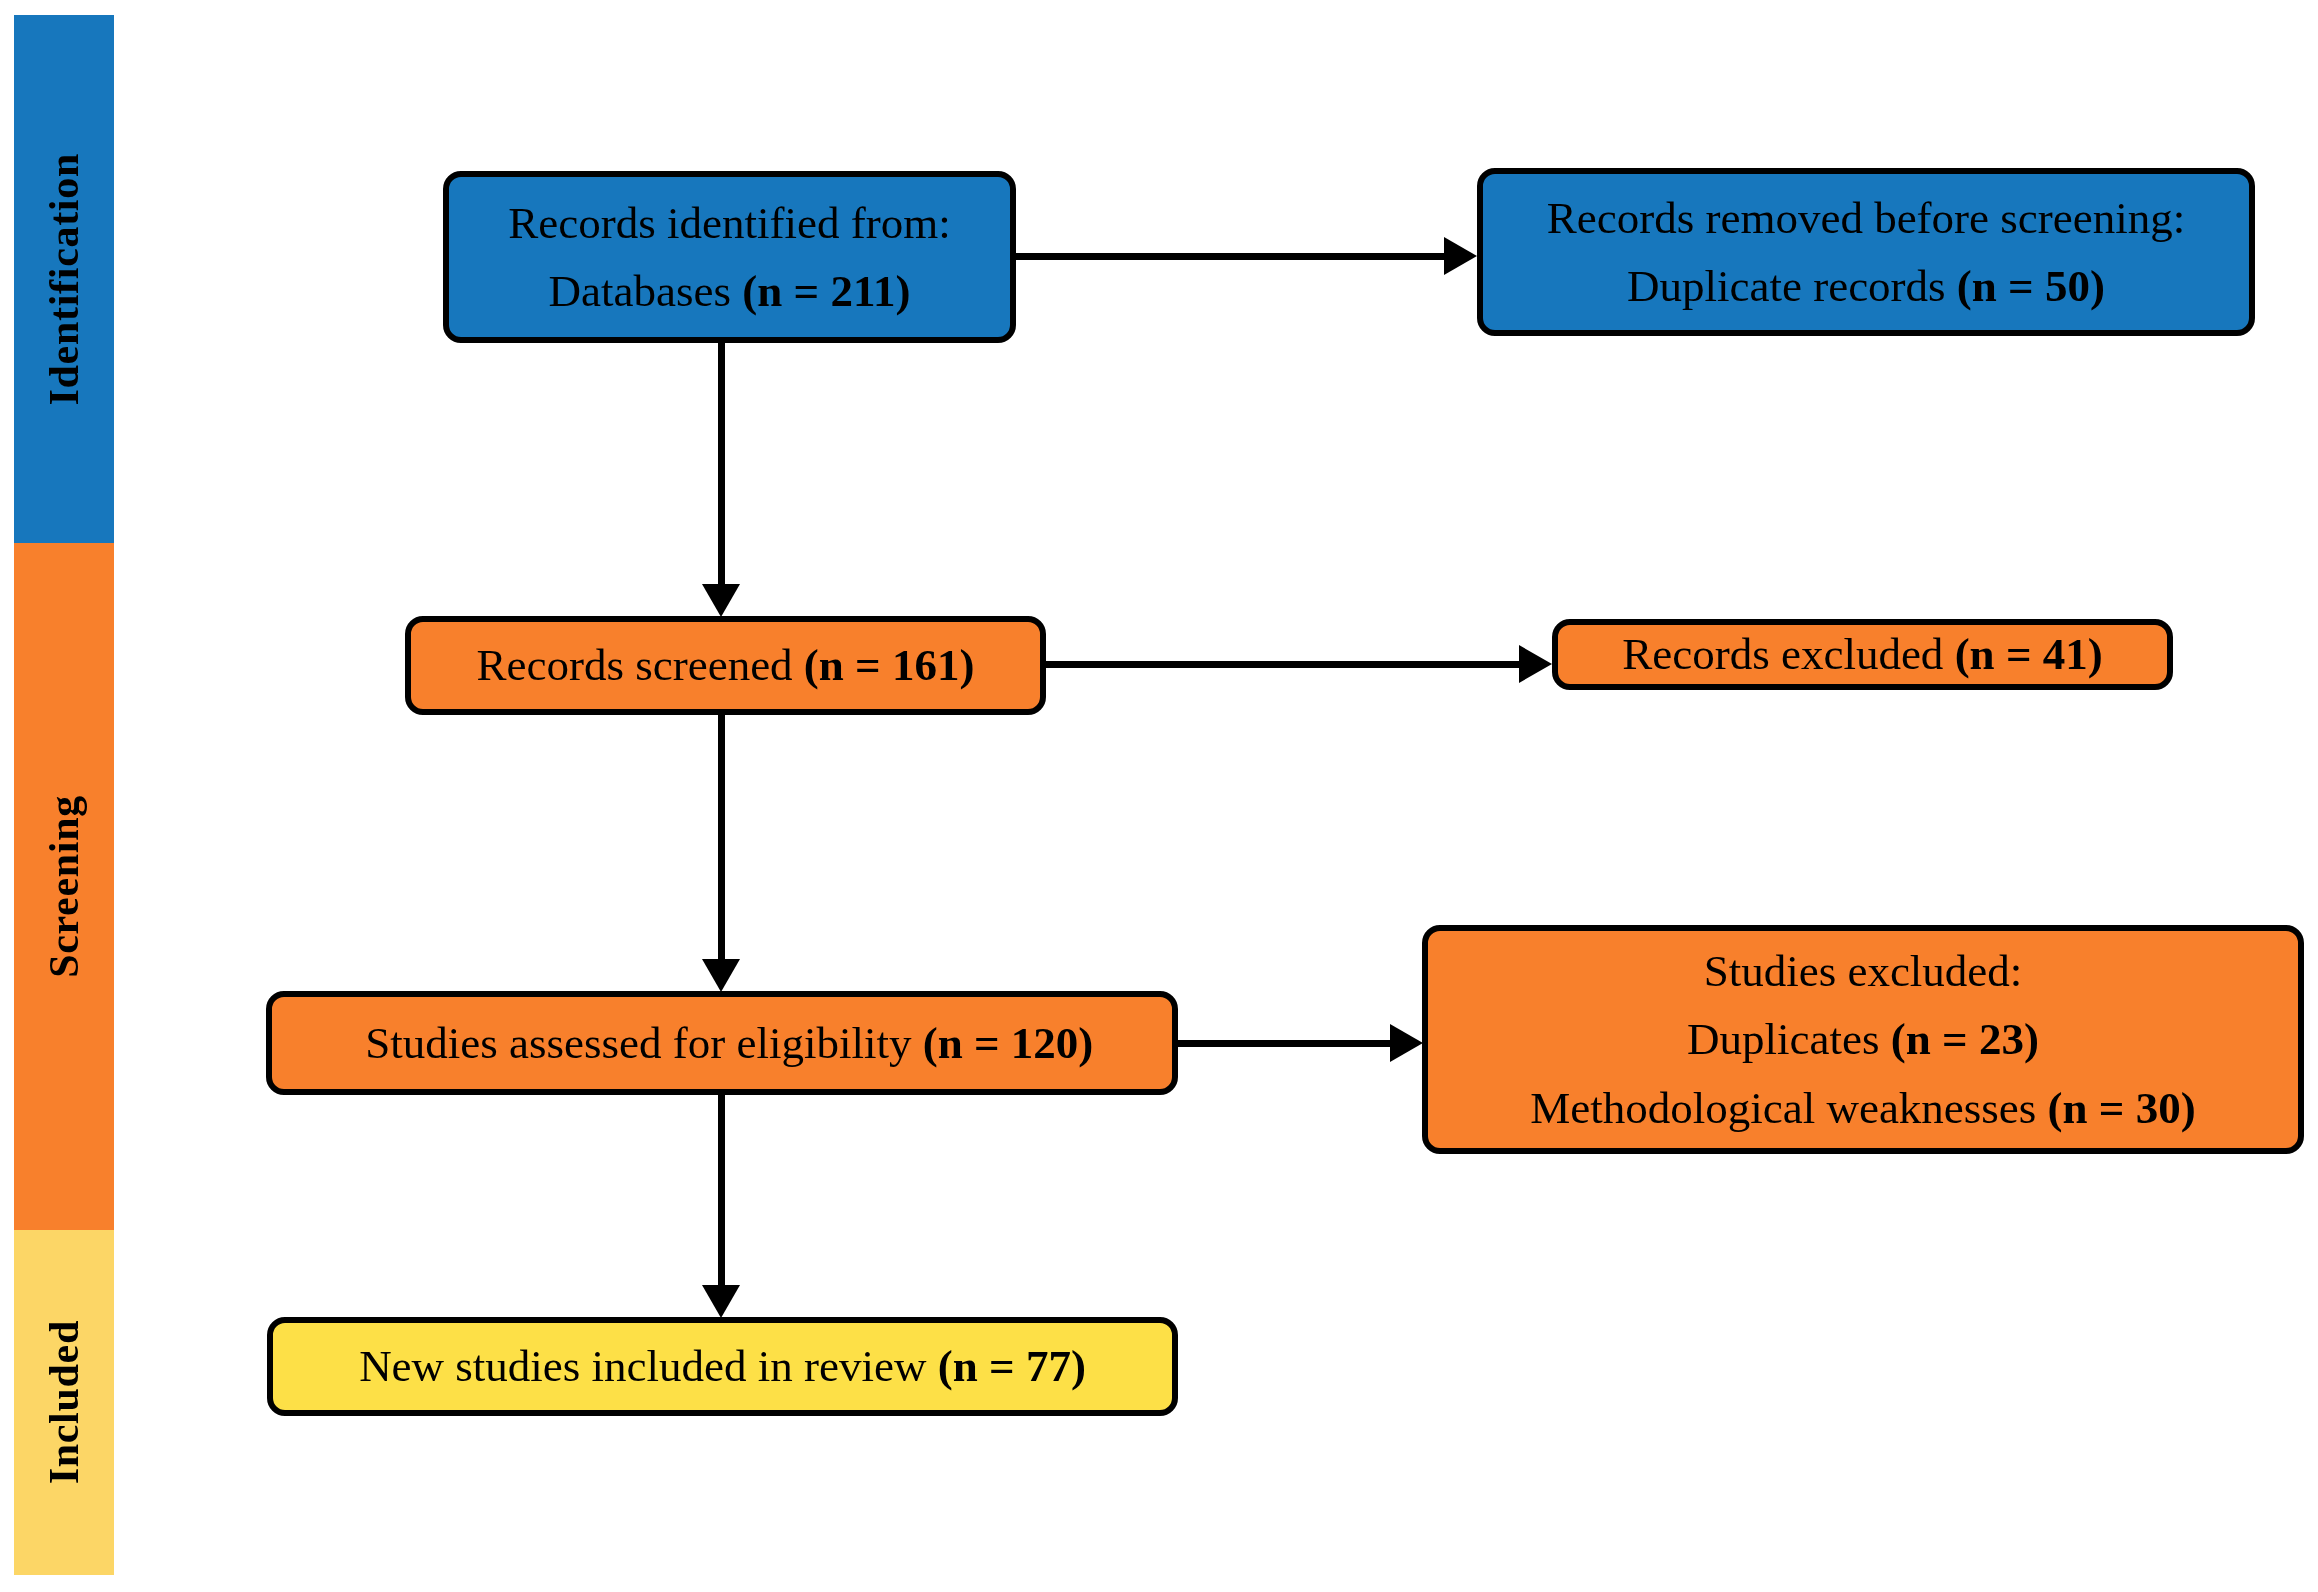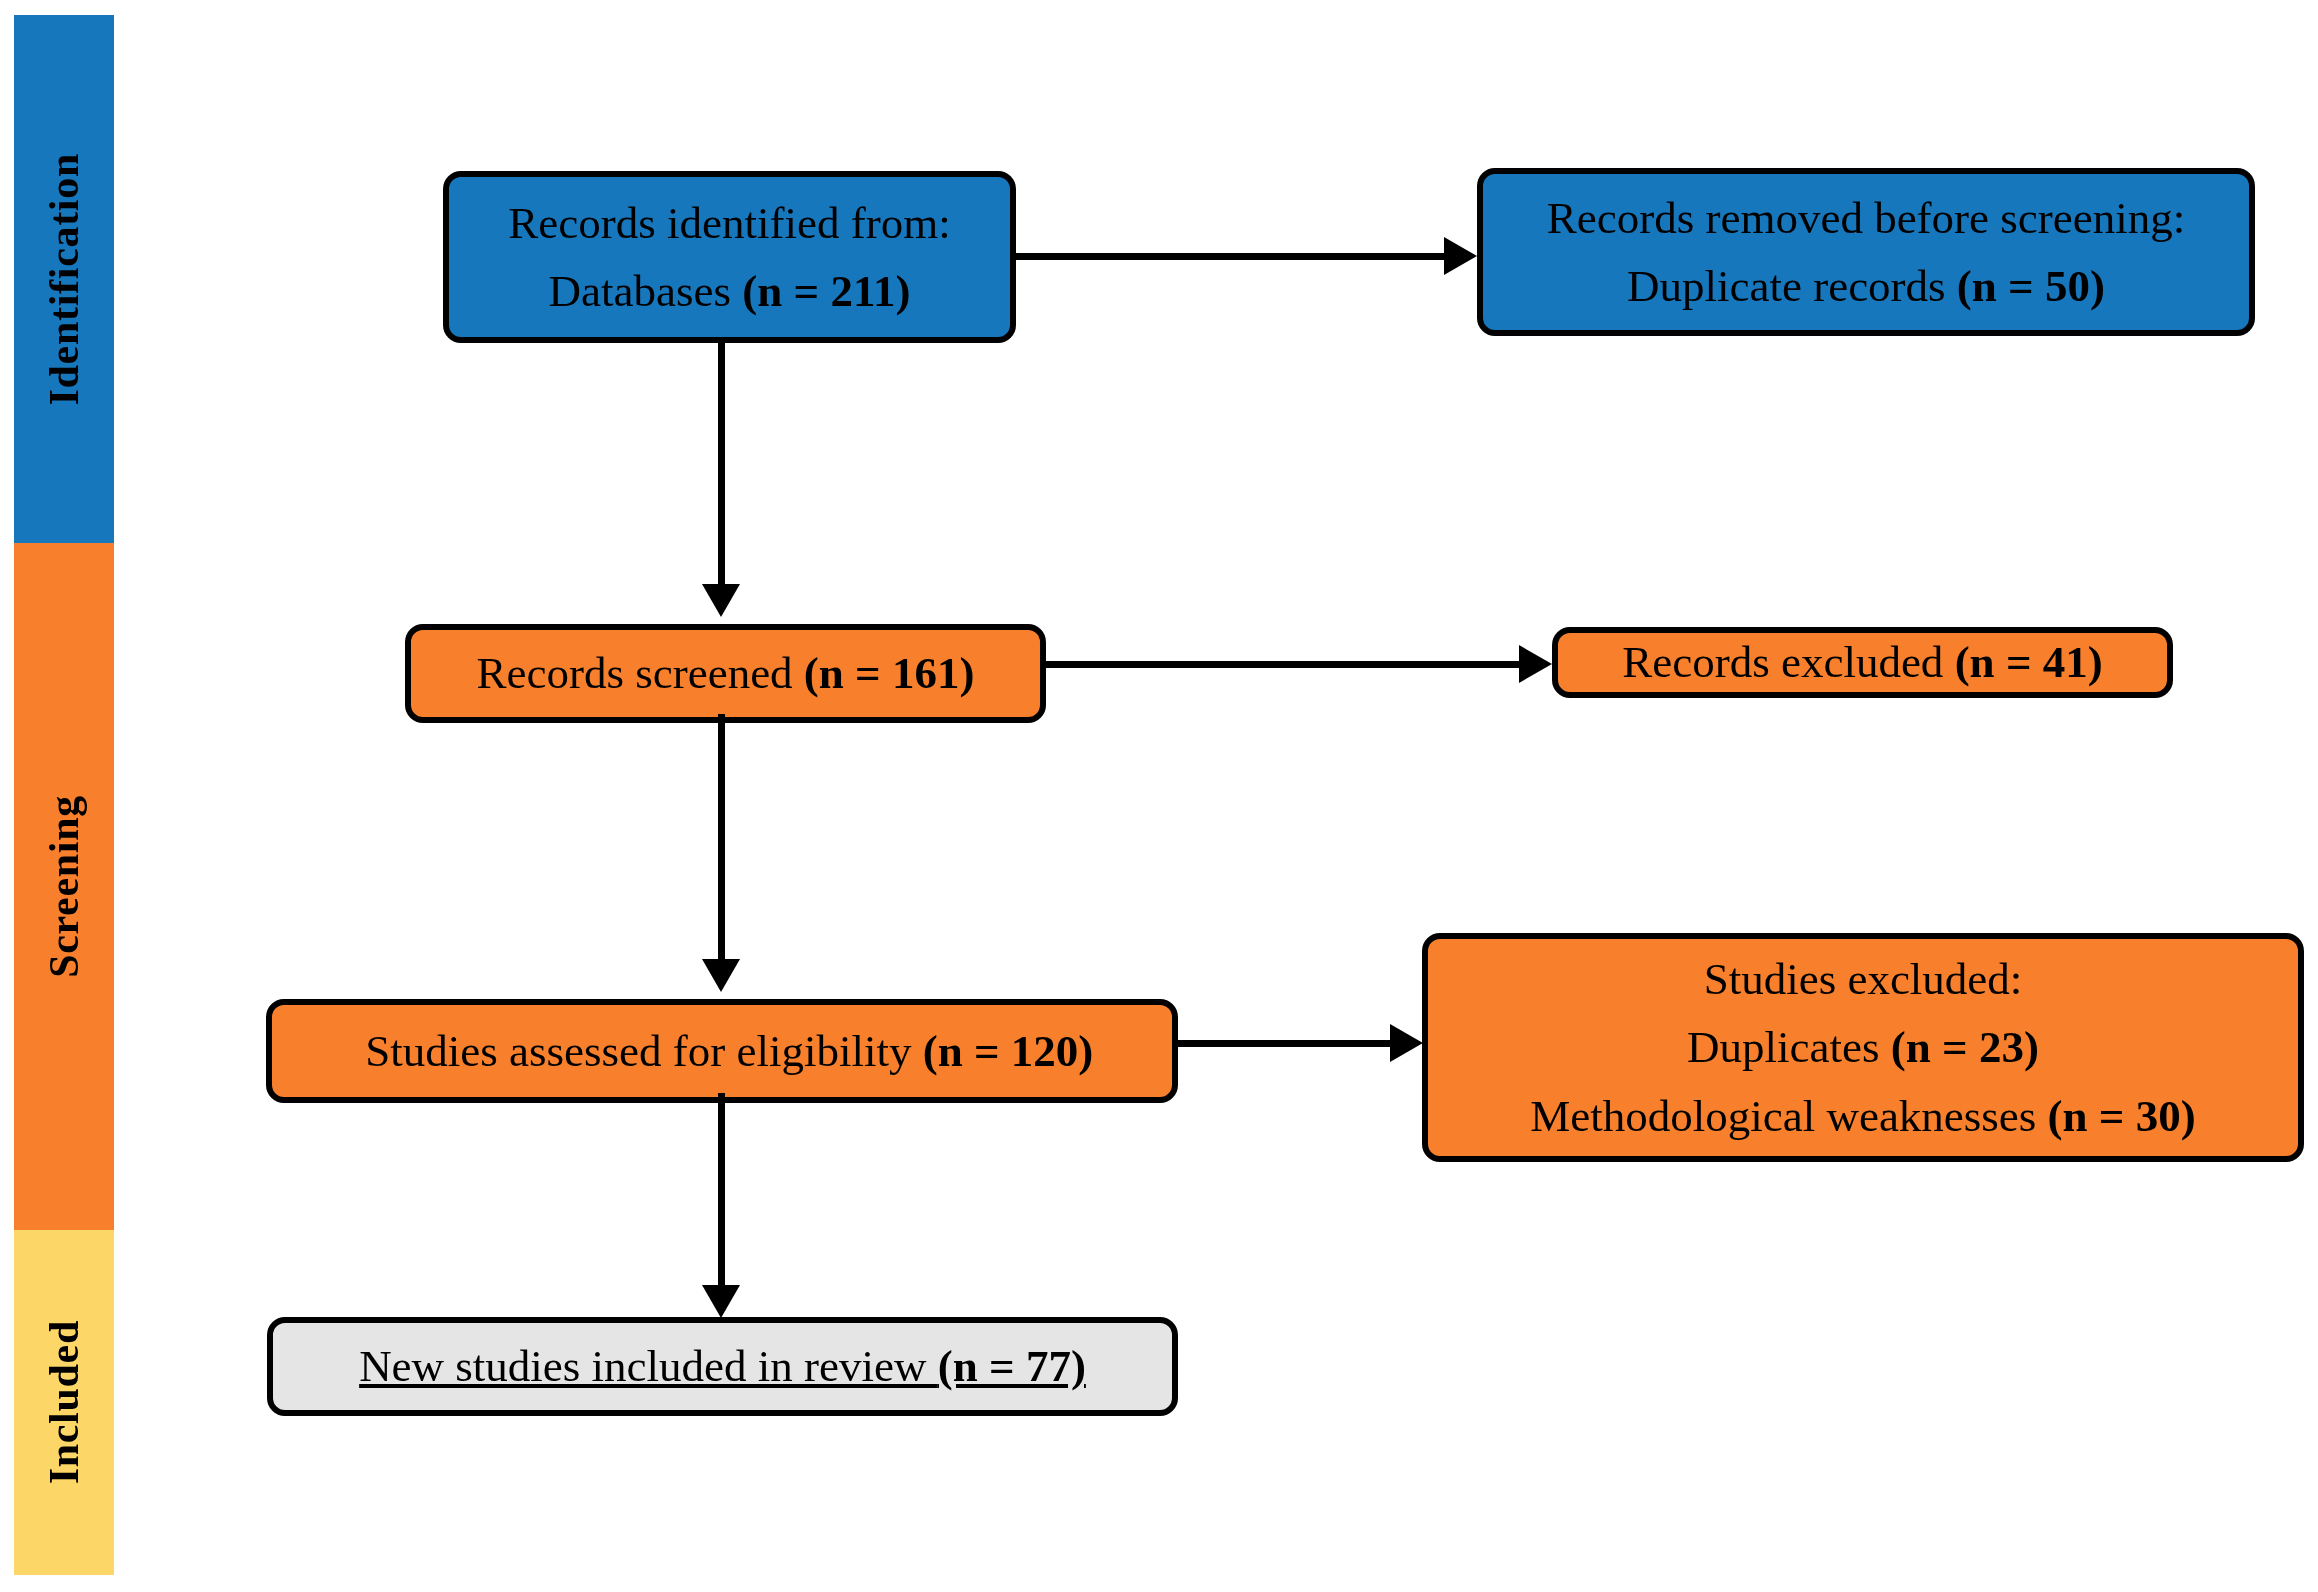--- a/index.html
+++ b/index.html
@@ -42,22 +42,22 @@
     display: flex;
     align-items: center;
     justify-content: center;
     text-align: center;
     padding: 0 17.4px;
   }
   .box .box-text { width: 100%; }
   .box .line { font-size: 45px; line-height: 1.52; white-space: nowrap; }
   .box .line b { font-weight: bold; }
   .fill-blue   { background: #1777BD; }
-  .fill-orange { background: #F8802C; margin-top: 8px; }
-  .fill-yellow { background: #e5e5e5; text-decoration: underline; }
+  .fill-orange { background: #F8802C; }
+  .fill-yellow { background: #fde047; }
 
   .box-records-identified { left: 443px;  top: 171px;  width: 573px;  height: 172px; }
   .box-records-removed    { left: 1477px; top: 168px;  width: 778px; height: 168px; }
   .box-records-screened   { left: 405px;  top: 616px;  width: 641px;  height: 99px; }
   .box-records-excluded   { left: 1552px; top: 619px;  width: 621px;  height: 71px; }
   .box-studies-assessed   { left: 266px;  top: 991px; width: 912px; height: 104px; padding-left: 32px; }
   .box-studies-excluded   { left: 1422px; top: 925px; width: 882px; height: 229px; }
   .box-new-studies        { left: 267px;  top: 1317px; width: 911px; height: 99px; }
 
   

